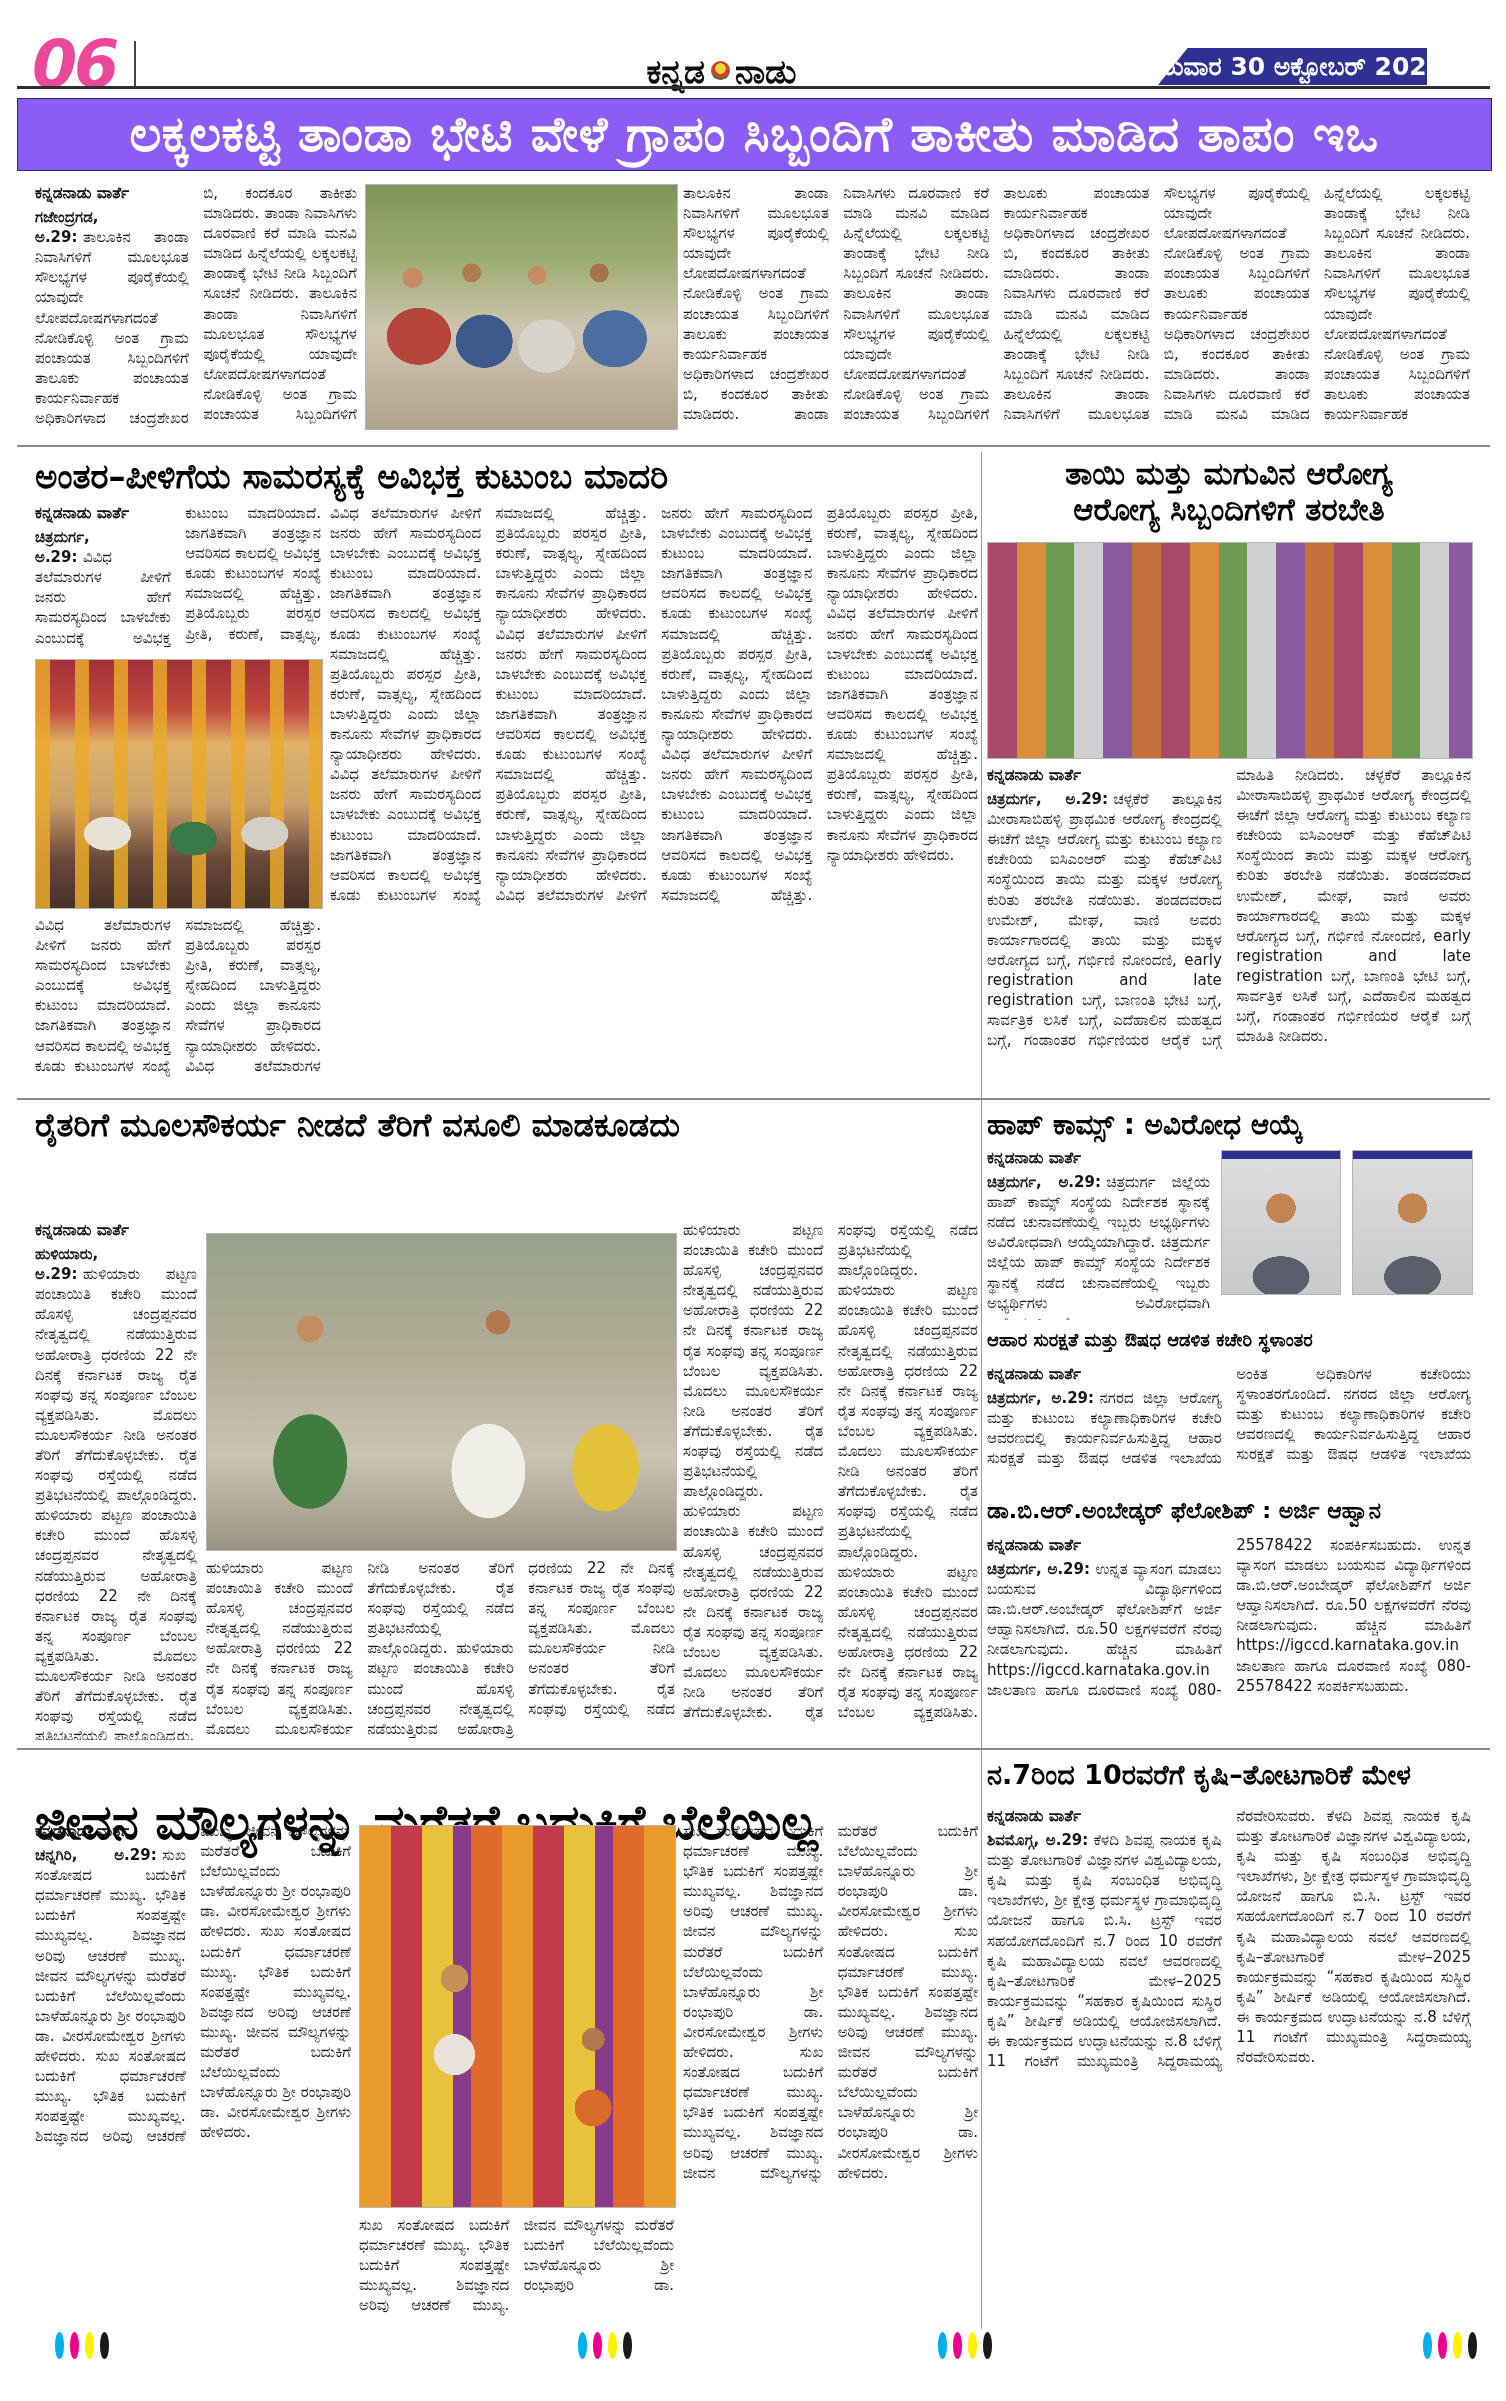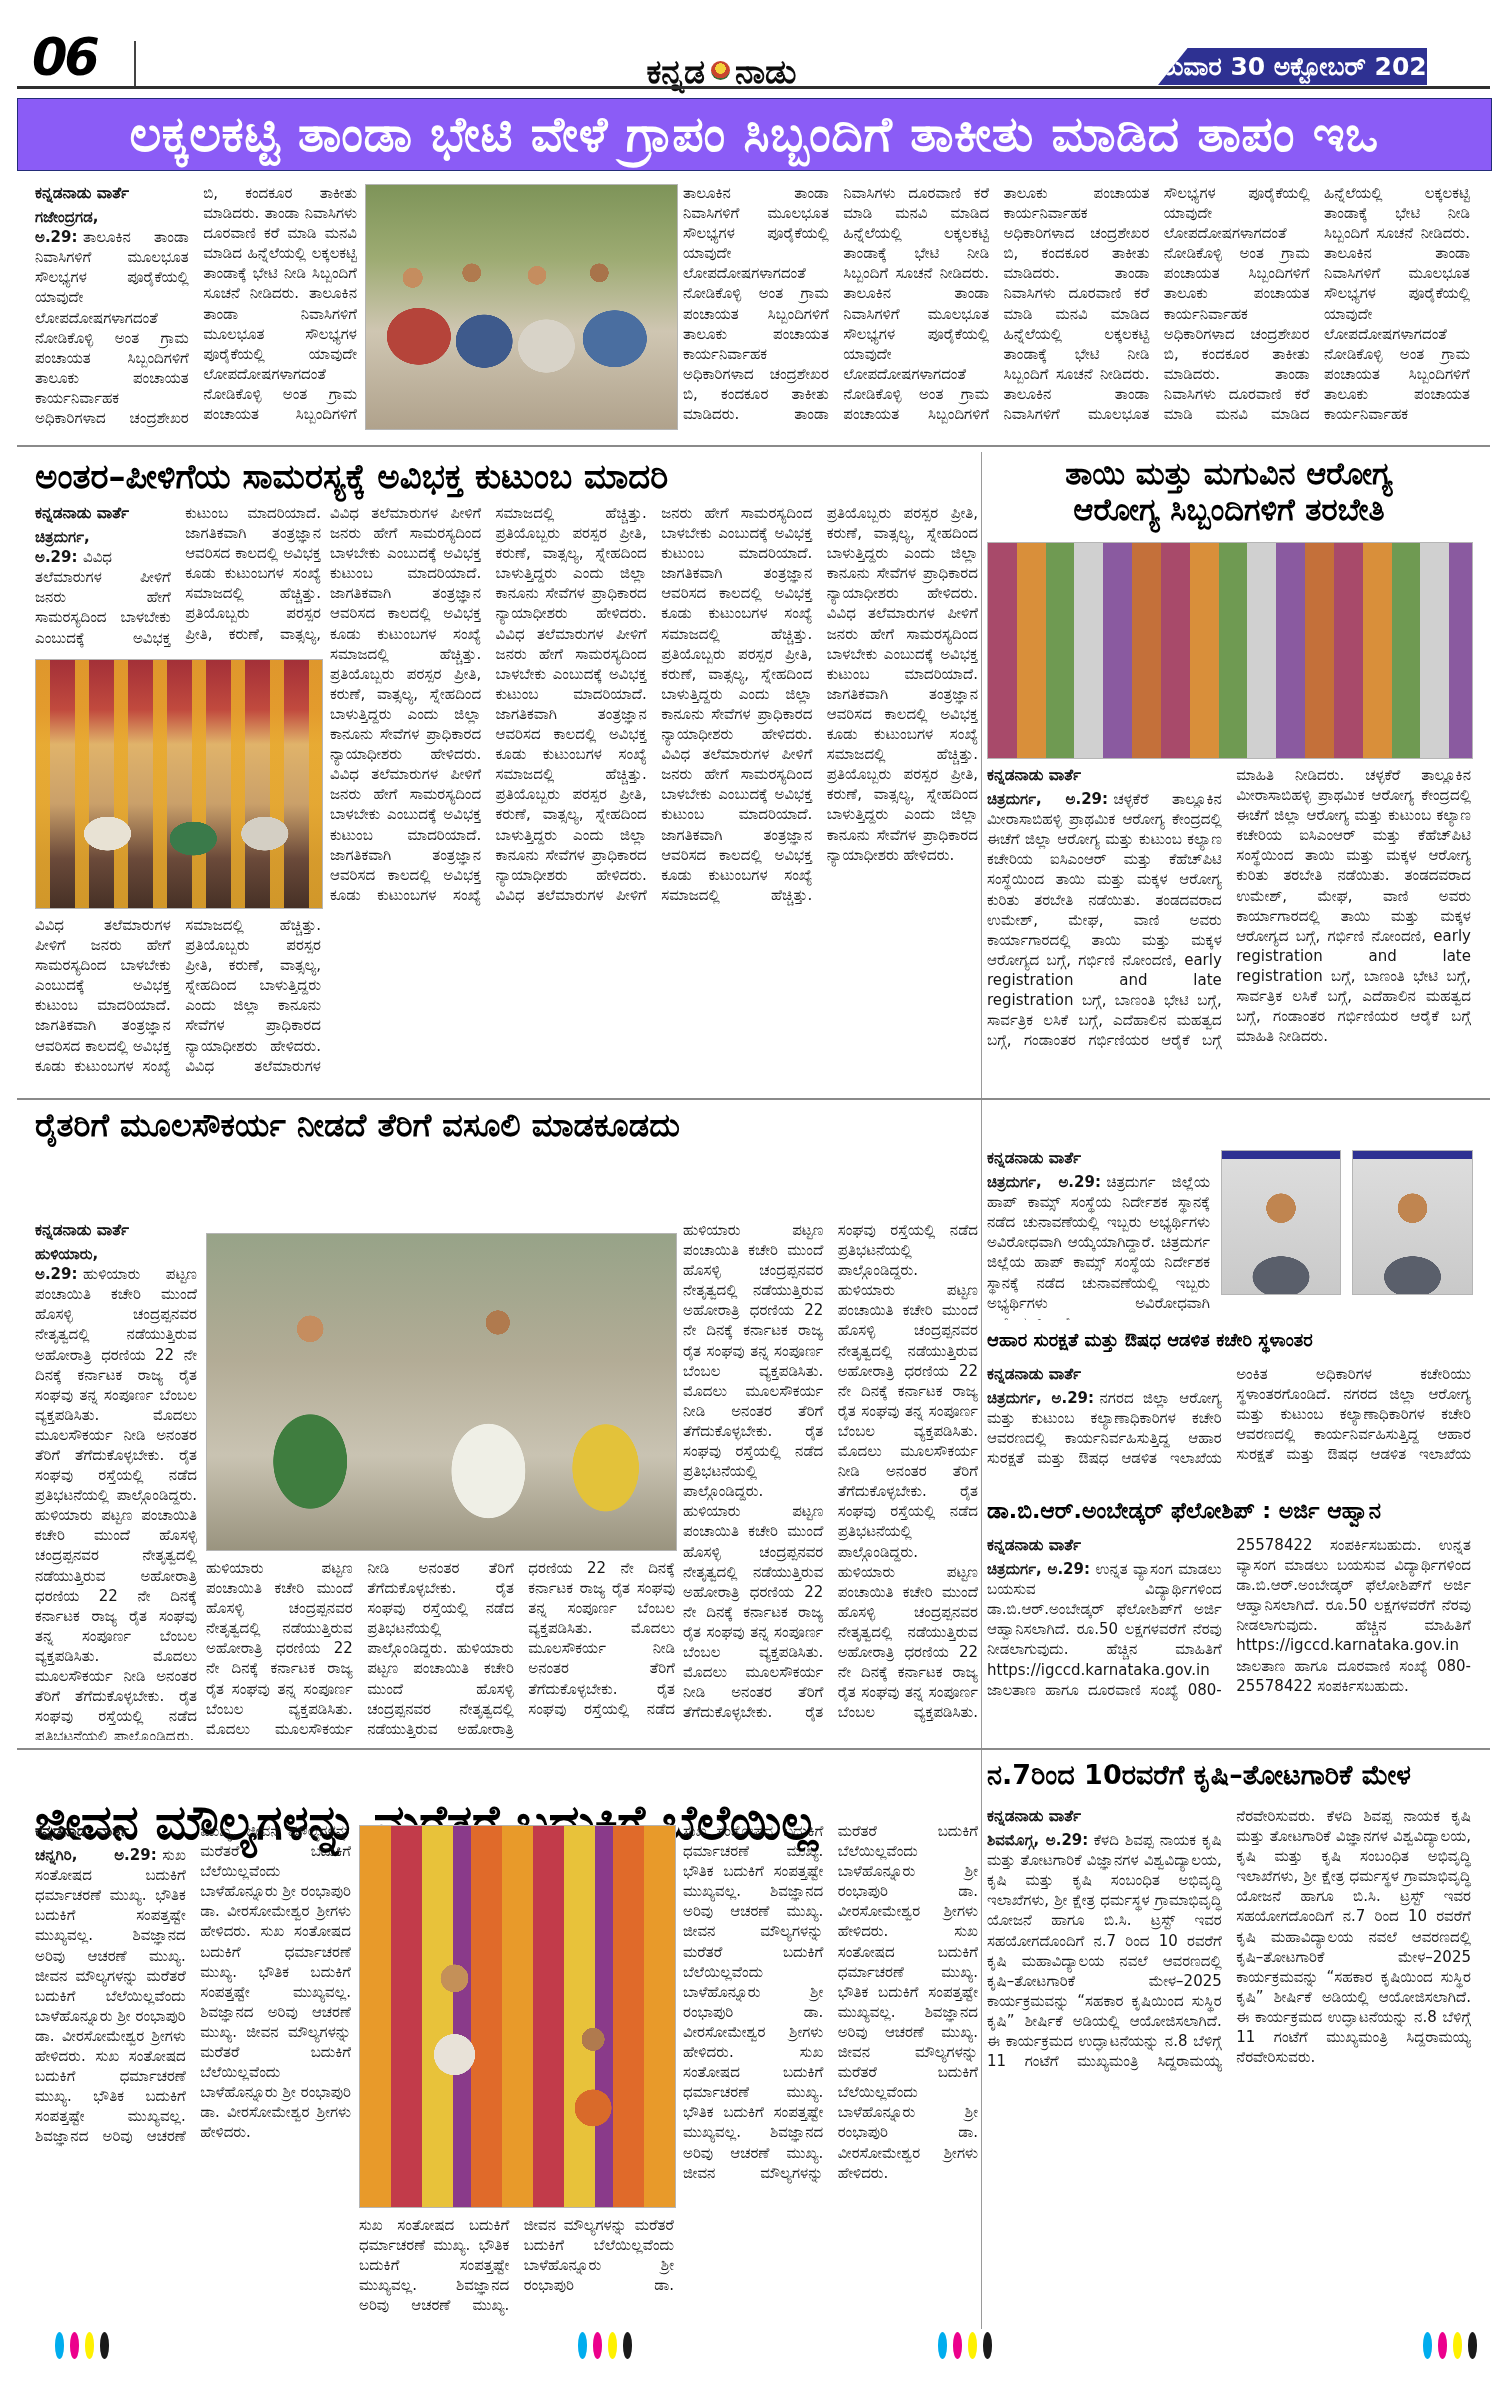--- a/index.html
+++ b/index.html
@@ -1,20 +1,20 @@
 <!DOCTYPE html>
 <html style="font-size:9px"><head>
 <meta charset="utf-8">
 <style>
   html,body{margin:0;padding:0;background:#e8e8e8;}
   .page{position:relative;width:1507px;height:2401px;background:#ffffff;margin:0 auto;
         font-family:"DejaVu Sans","Liberation Sans",sans-serif;color:#111;overflow:hidden;}
   .abs{position:absolute;}
   
-  .page-num{left:32px;top:32px;font-size:51px;font-weight:900;font-style:italic;line-height:1;letter-spacing:-3.3px;color:#000000;}
+  .page-num{left:32px;top:32px;font-size:65px;font-weight:900;font-style:italic;line-height:1;letter-spacing:-3.3px;color:#ec4899;}
   .mast-divider{left:134px;top:41px;width:1.7px;height:45px;background:#444;}
   .masthead{left:566px;top:52px;width:311px;text-align:center;font-size:33px;font-weight:800;color:#0d0d0d;white-space:nowrap;}
   .masthead .emblem{display:inline-block;width:19px;height:19px;border-radius:50%;vertical-align:middle;margin:0 5.5px 5.5px 5.5px;
         background:radial-gradient(circle at 50% 40%,#f4d23a 0 35%,#c8452e 36% 65%,#3a6b35 66% 100%);}
   .date-ribbon{left:1158px;top:48px;width:269px;height:37px;background:#2e3192;
         clip-path:polygon(11% 0,100% 0,100% 100%,0 100%);display:flex;align-items:center;justify-content:center;}
   .date-ribbon span{color:#fff;font-size:25px;font-weight:800;white-space:nowrap;}
   .rule-h{background:#2f2f2f;height:3.3px;}
   .rule-thin{background:#8a8a8a;height:1.7px;}
   .rule-v{background:#9a9a9a;width:1.1px;}
@@ -140,20 +140,21 @@
     <b class="dl">ಹುಳಿಯಾರು, ಅ.29:</b><span>ಹುಳಿಯಾರು ಪಟ್ಟಣ ಪಂಚಾಯಿತಿ ಕಚೇರಿ ಮುಂದೆ ಹೊಸಳ್ಳಿ ಚಂದ್ರಪ್ಪನವರ ನೇತೃತ್ವದಲ್ಲಿ ನಡೆಯುತ್ತಿರುವ ಅಹೋರಾತ್ರಿ ಧರಣಿಯ 22 ನೇ ದಿನಕ್ಕೆ ಕರ್ನಾಟಕ ರಾಜ್ಯ ರೈತ ಸಂಘವು ತನ್ನ ಸಂಪೂರ್ಣ ಬೆಂಬಲ ವ್ಯಕ್ತಪಡಿಸಿತು. ಮೊದಲು ಮೂಲಸೌಕರ್ಯ ನೀಡಿ ಅನಂತರ ತೆರಿಗೆ ತೆಗೆದುಕೊಳ್ಳಬೇಕು. ರೈತ ಸಂಘವು ರಸ್ತೆಯಲ್ಲಿ ನಡೆದ ಪ್ರತಿಭಟನೆಯಲ್ಲಿ ಪಾಲ್ಗೊಂಡಿದ್ದರು. ಹುಳಿಯಾರು ಪಟ್ಟಣ ಪಂಚಾಯಿತಿ ಕಚೇರಿ ಮುಂದೆ ಹೊಸಳ್ಳಿ ಚಂದ್ರಪ್ಪನವರ ನೇತೃತ್ವದಲ್ಲಿ ನಡೆಯುತ್ತಿರುವ ಅಹೋರಾತ್ರಿ ಧರಣಿಯ 22 ನೇ ದಿನಕ್ಕೆ ಕರ್ನಾಟಕ ರಾಜ್ಯ ರೈತ ಸಂಘವು ತನ್ನ ಸಂಪೂರ್ಣ ಬೆಂಬಲ ವ್ಯಕ್ತಪಡಿಸಿತು. ಮೊದಲು ಮೂಲಸೌಕರ್ಯ ನೀಡಿ ಅನಂತರ ತೆರಿಗೆ ತೆಗೆದುಕೊಳ್ಳಬೇಕು. ರೈತ ಸಂಘವು ರಸ್ತೆಯಲ್ಲಿ ನಡೆದ ಪ್ರತಿಭಟನೆಯಲ್ಲಿ ಪಾಲ್ಗೊಂಡಿದ್ದರು.</span>
   </div>
   <div class="abs photo ph-farmers" style="left:206px;top:1233px;width:469px;height:316px;"></div>
   <div class="abs bodytxt cols3" style="left:206px;top:1558px;width:469px;height:182px;">
     <span>ಹುಳಿಯಾರು ಪಟ್ಟಣ ಪಂಚಾಯಿತಿ ಕಚೇರಿ ಮುಂದೆ ಹೊಸಳ್ಳಿ ಚಂದ್ರಪ್ಪನವರ ನೇತೃತ್ವದಲ್ಲಿ ನಡೆಯುತ್ತಿರುವ ಅಹೋರಾತ್ರಿ ಧರಣಿಯ 22 ನೇ ದಿನಕ್ಕೆ ಕರ್ನಾಟಕ ರಾಜ್ಯ ರೈತ ಸಂಘವು ತನ್ನ ಸಂಪೂರ್ಣ ಬೆಂಬಲ ವ್ಯಕ್ತಪಡಿಸಿತು. ಮೊದಲು ಮೂಲಸೌಕರ್ಯ ನೀಡಿ ಅನಂತರ ತೆರಿಗೆ ತೆಗೆದುಕೊಳ್ಳಬೇಕು. ರೈತ ಸಂಘವು ರಸ್ತೆಯಲ್ಲಿ ನಡೆದ ಪ್ರತಿಭಟನೆಯಲ್ಲಿ ಪಾಲ್ಗೊಂಡಿದ್ದರು. ಹುಳಿಯಾರು ಪಟ್ಟಣ ಪಂಚಾಯಿತಿ ಕಚೇರಿ ಮುಂದೆ ಹೊಸಳ್ಳಿ ಚಂದ್ರಪ್ಪನವರ ನೇತೃತ್ವದಲ್ಲಿ ನಡೆಯುತ್ತಿರುವ ಅಹೋರಾತ್ರಿ ಧರಣಿಯ 22 ನೇ ದಿನಕ್ಕೆ ಕರ್ನಾಟಕ ರಾಜ್ಯ ರೈತ ಸಂಘವು ತನ್ನ ಸಂಪೂರ್ಣ ಬೆಂಬಲ ವ್ಯಕ್ತಪಡಿಸಿತು. ಮೊದಲು ಮೂಲಸೌಕರ್ಯ ನೀಡಿ ಅನಂತರ ತೆರಿಗೆ ತೆಗೆದುಕೊಳ್ಳಬೇಕು. ರೈತ ಸಂಘವು ರಸ್ತೆಯಲ್ಲಿ ನಡೆದ ಪ್ರತಿಭಟನೆಯಲ್ಲಿ ಪಾಲ್ಗೊಂಡಿದ್ದರು.</span>
   </div>
   <div class="abs bodytxt cols2" style="left:683px;top:1220px;width:295px;height:520px;">
     <span>ಹುಳಿಯಾರು ಪಟ್ಟಣ ಪಂಚಾಯಿತಿ ಕಚೇರಿ ಮುಂದೆ ಹೊಸಳ್ಳಿ ಚಂದ್ರಪ್ಪನವರ ನೇತೃತ್ವದಲ್ಲಿ ನಡೆಯುತ್ತಿರುವ ಅಹೋರಾತ್ರಿ ಧರಣಿಯ 22 ನೇ ದಿನಕ್ಕೆ ಕರ್ನಾಟಕ ರಾಜ್ಯ ರೈತ ಸಂಘವು ತನ್ನ ಸಂಪೂರ್ಣ ಬೆಂಬಲ ವ್ಯಕ್ತಪಡಿಸಿತು. ಮೊದಲು ಮೂಲಸೌಕರ್ಯ ನೀಡಿ ಅನಂತರ ತೆರಿಗೆ ತೆಗೆದುಕೊಳ್ಳಬೇಕು. ರೈತ ಸಂಘವು ರಸ್ತೆಯಲ್ಲಿ ನಡೆದ ಪ್ರತಿಭಟನೆಯಲ್ಲಿ ಪಾಲ್ಗೊಂಡಿದ್ದರು. ಹುಳಿಯಾರು ಪಟ್ಟಣ ಪಂಚಾಯಿತಿ ಕಚೇರಿ ಮುಂದೆ ಹೊಸಳ್ಳಿ ಚಂದ್ರಪ್ಪನವರ ನೇತೃತ್ವದಲ್ಲಿ ನಡೆಯುತ್ತಿರುವ ಅಹೋರಾತ್ರಿ ಧರಣಿಯ 22 ನೇ ದಿನಕ್ಕೆ ಕರ್ನಾಟಕ ರಾಜ್ಯ ರೈತ ಸಂಘವು ತನ್ನ ಸಂಪೂರ್ಣ ಬೆಂಬಲ ವ್ಯಕ್ತಪಡಿಸಿತು. ಮೊದಲು ಮೂಲಸೌಕರ್ಯ ನೀಡಿ ಅನಂತರ ತೆರಿಗೆ ತೆಗೆದುಕೊಳ್ಳಬೇಕು. ರೈತ ಸಂಘವು ರಸ್ತೆಯಲ್ಲಿ ನಡೆದ ಪ್ರತಿಭಟನೆಯಲ್ಲಿ ಪಾಲ್ಗೊಂಡಿದ್ದರು. ಹುಳಿಯಾರು ಪಟ್ಟಣ ಪಂಚಾಯಿತಿ ಕಚೇರಿ ಮುಂದೆ ಹೊಸಳ್ಳಿ ಚಂದ್ರಪ್ಪನವರ ನೇತೃತ್ವದಲ್ಲಿ ನಡೆಯುತ್ತಿರುವ ಅಹೋರಾತ್ರಿ ಧರಣಿಯ 22 ನೇ ದಿನಕ್ಕೆ ಕರ್ನಾಟಕ ರಾಜ್ಯ ರೈತ ಸಂಘವು ತನ್ನ ಸಂಪೂರ್ಣ ಬೆಂಬಲ ವ್ಯಕ್ತಪಡಿಸಿತು. ಮೊದಲು ಮೂಲಸೌಕರ್ಯ ನೀಡಿ ಅನಂತರ ತೆರಿಗೆ ತೆಗೆದುಕೊಳ್ಳಬೇಕು. ರೈತ ಸಂಘವು ರಸ್ತೆಯಲ್ಲಿ ನಡೆದ ಪ್ರತಿಭಟನೆಯಲ್ಲಿ ಪಾಲ್ಗೊಂಡಿದ್ದರು. ಹುಳಿಯಾರು ಪಟ್ಟಣ ಪಂಚಾಯಿತಿ ಕಚೇರಿ ಮುಂದೆ ಹೊಸಳ್ಳಿ ಚಂದ್ರಪ್ಪನವರ ನೇತೃತ್ವದಲ್ಲಿ ನಡೆಯುತ್ತಿರುವ ಅಹೋರಾತ್ರಿ ಧರಣಿಯ 22 ನೇ ದಿನಕ್ಕೆ ಕರ್ನಾಟಕ ರಾಜ್ಯ ರೈತ ಸಂಘವು ತನ್ನ ಸಂಪೂರ್ಣ ಬೆಂಬಲ ವ್ಯಕ್ತಪಡಿಸಿತು. ಮೊದಲು ಮೂಲಸೌಕರ್ಯ ನೀಡಿ ಅನಂತರ ತೆರಿಗೆ ತೆಗೆದುಕೊಳ್ಳಬೇಕು. ರೈತ ಸಂಘವು ರಸ್ತೆಯಲ್ಲಿ ನಡೆದ ಪ್ರತಿಭಟನೆಯಲ್ಲಿ ಪಾಲ್ಗೊಂಡಿದ್ದರು.</span>
   </div>
 
+  <div class="abs headline" style="left:987px;top:1108px;width:484px;font-size:28px;">ಹಾಪ್ ಕಾಮ್ಸ್ : ಅವಿರೋಧ ಆಯ್ಕೆ</div>
   <div class="abs bodytxt" style="left:987px;top:1148px;width:223px;height:172px;">
     <div class="byline">ಕನ್ನಡನಾಡು ವಾರ್ತೆ</div>
     <b class="dl">ಚಿತ್ರದುರ್ಗ, ಅ.29:</b><span>ಚಿತ್ರದುರ್ಗ ಜಿಲ್ಲೆಯ ಹಾಪ್ ಕಾಮ್ಸ್ ಸಂಸ್ಥೆಯ ನಿರ್ದೇಶಕ ಸ್ಥಾನಕ್ಕೆ ನಡೆದ ಚುನಾವಣೆಯಲ್ಲಿ ಇಬ್ಬರು ಅಭ್ಯರ್ಥಿಗಳು ಅವಿರೋಧವಾಗಿ ಆಯ್ಕೆಯಾಗಿದ್ದಾರೆ. ಚಿತ್ರದುರ್ಗ ಜಿಲ್ಲೆಯ ಹಾಪ್ ಕಾಮ್ಸ್ ಸಂಸ್ಥೆಯ ನಿರ್ದೇಶಕ ಸ್ಥಾನಕ್ಕೆ ನಡೆದ ಚುನಾವಣೆಯಲ್ಲಿ ಇಬ್ಬರು ಅಭ್ಯರ್ಥಿಗಳು ಅವಿರೋಧವಾಗಿ ಆಯ್ಕೆಯಾಗಿದ್ದಾರೆ.</span>
   </div>
   <div class="abs photo ph-portrait" style="left:1221px;top:1150px;width:118px;height:143px;"></div>
   <div class="abs photo ph-portrait" style="left:1352px;top:1150px;width:119px;height:143px;"></div>
 
   <div class="abs headline" style="left:987px;top:1329px;width:484px;font-size:18px;">ಆಹಾರ ಸುರಕ್ಷತೆ ಮತ್ತು ಔಷಧ ಆಡಳಿತ ಕಚೇರಿ ಸ್ಥಳಾಂತರ</div>
   <div class="abs bodytxt cols2" style="left:987px;top:1364px;width:484px;height:123px;">
     <div class="byline">ಕನ್ನಡನಾಡು ವಾರ್ತೆ</div>

